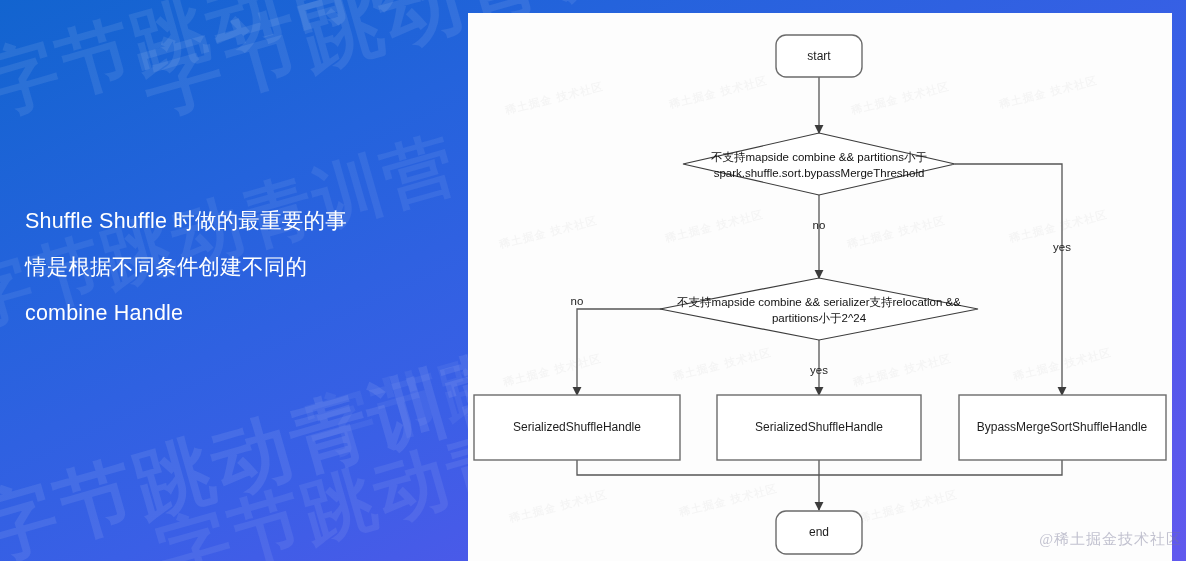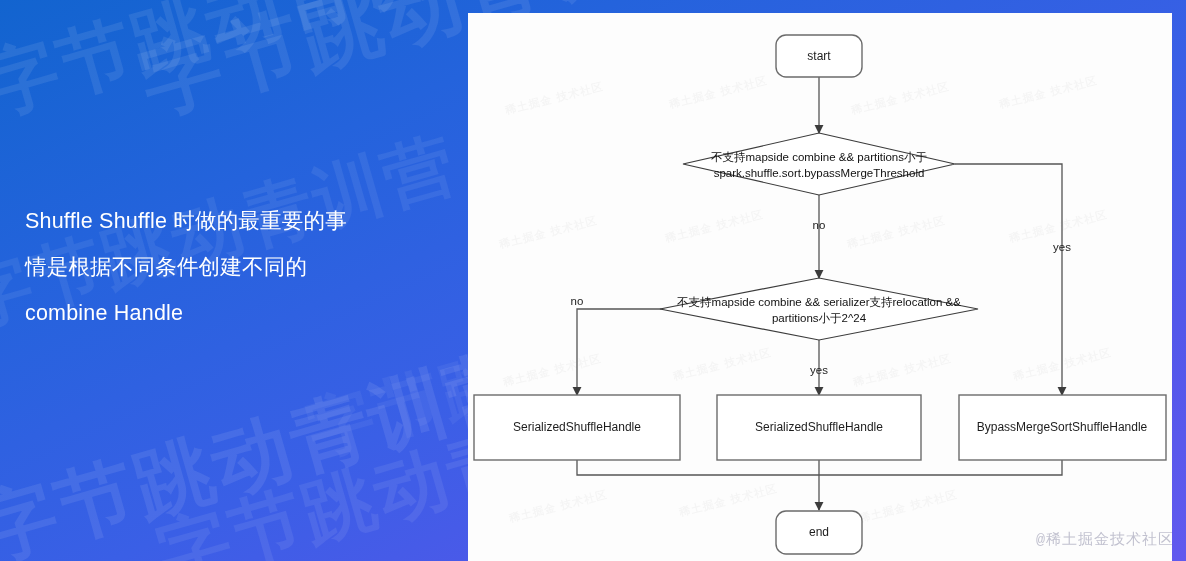--- a/index.html
+++ b/index.html
@@ -110,27 +110,27 @@
   .edge-label {
     font-family: "Liberation Sans", "DejaVu Sans", sans-serif;
     font-size: 11.5px;
     fill: #1d1d1d;
     text-anchor: middle;
   }
 
   
   #corner-wm {
     position: absolute;
-    right: 12px;
+    right: 4px;
     bottom: 12px;
     color: rgba(120,120,150,0.45);
     font-size: 15px;
     letter-spacing: 1px;
     white-space: nowrap;
-    font-family: Liberation Mono, monospace;
+    font-family: Liberation Serif, serif;
     user-select: none;
   }
 </style>
 </head>
 <body>
 
 <div id="slide">
 
   <div class="bg-wm w1">字节跳动青训营</div>
   <div class="bg-wm w2">字节跳动青训营</div>

